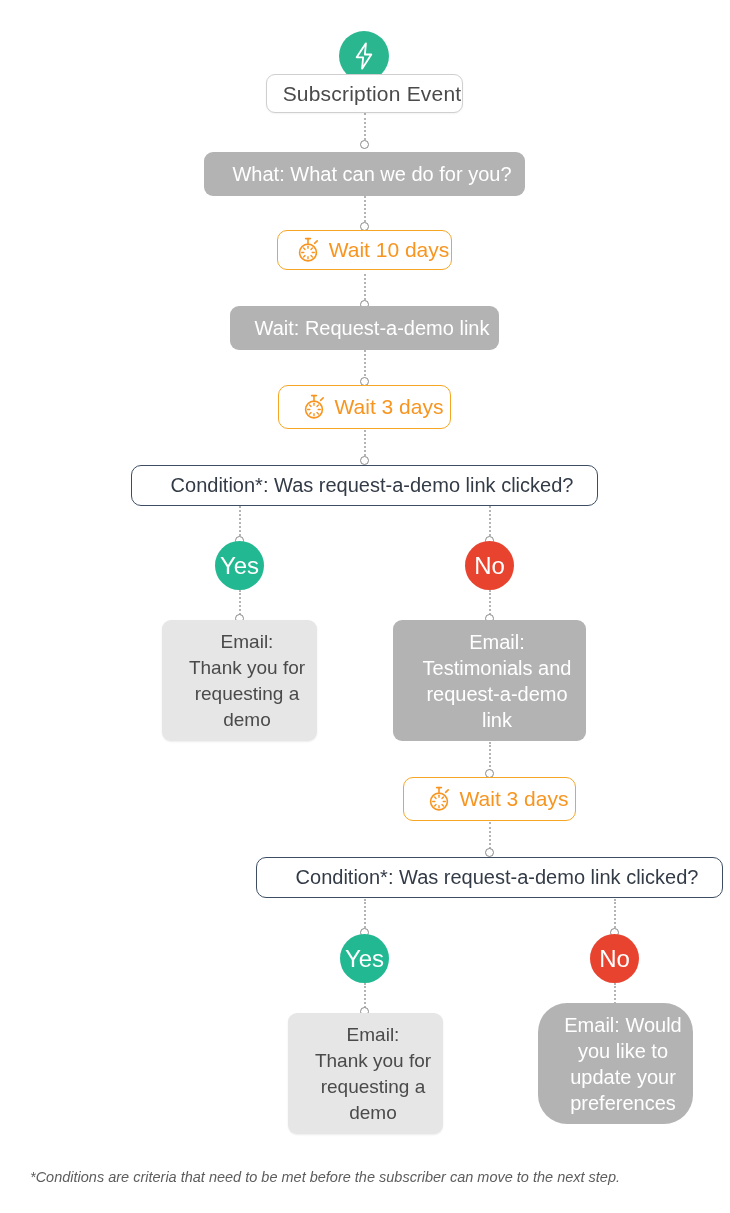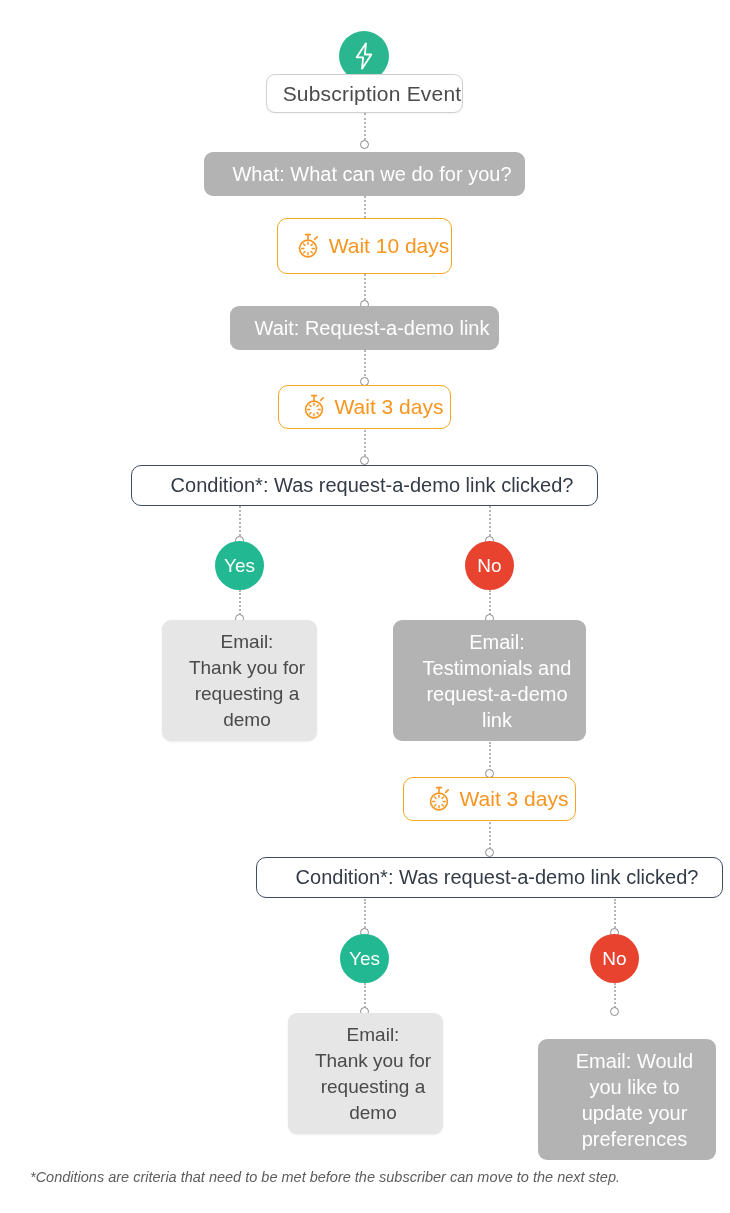--- a/index.html
+++ b/index.html
@@ -51,21 +51,21 @@
 
   
   .condition{
     background:#fff;border:1.8px solid #3d4e63;border-radius:10px;
     color:#333b47;font-size:20px;
   }
 
   
   .badge{
     position:absolute;border-radius:50%;display:flex;align-items:center;
-    justify-content:center;color:#fff;font-size:19px;
+    justify-content:center;color:#fff;font-size:24px;
   }
   .badge.yes{background:#21b892;}
   .badge.no{background:#e8432f;}
 
   
   .footnote{
     position:absolute;font-style:italic;color:#5d5d5d;font-size:14.5px;
     white-space:nowrap;
   }
   svg{display:block;}
@@ -122,21 +122,21 @@
     </svg>
   </div>
   <div class="node trigger" style="left:266px;top:74px;width:197px;height:39px;">
     <span>Subscription Event</span>
   </div>
 
   <div class="node email-dark" style="left:204px;top:152px;width:321px;height:44px;">
     <span>What: What can we do for you?</span>
   </div>
 
-  <div class="node wait" style="left:277px;top:218px;width:175px;height:56px;text-align:center;">
+  <div class="node wait" style="left:277px;top:230px;width:175px;height:40px;text-align:center;">
     <span style="display:flex;">
       <svg width="26" height="28" viewBox="0 0 26 28" aria-hidden="true">
         <g stroke="#f79520" stroke-width="1.6" fill="none" stroke-linecap="round">
           <circle cx="13" cy="16.5" r="8.4"></circle>
           <line x1="10.6" y1="2.6" x2="15.4" y2="2.6"></line>
           <line x1="13" y1="2.6" x2="13" y2="7.3"></line>
           <line x1="19.6" y1="7.3" x2="22.2" y2="4.8"></line>
         </g>
         <g stroke="#f79520" stroke-width="1.4" stroke-linecap="round">
           <line x1="13" y1="10.2" x2="13" y2="12.3"></line>
@@ -239,21 +239,21 @@
   <div class="badge no" style="left:590px;top:934px;width:49px;height:49px;">
     <span>No</span>
   </div>
 
   <div class="node email-light" style="left:288px;top:1013px;width:155px;height:121px;">
     <span style="white-space:pre-line;">Email:
 Thank you for
 requesting a
 demo</span>
   </div>
-  <div class="node email-dark" style="left:538px;top:1039px;width:178px;height:121px;">
+  <div class="node email-dark" style="left:538px;top:1003px;width:155px;height:121px;border-radius:29px;">
     <span style="white-space:pre-line;">Email: Would
 you like to
 update your
 preferences</span>
   </div>
 
   <div class="footnote" style="left:30px;top:1158px;margin-top:11px;">*Conditions are criteria that need to be met before the subscriber can move to the next step.</div>
 
 </div>
 

